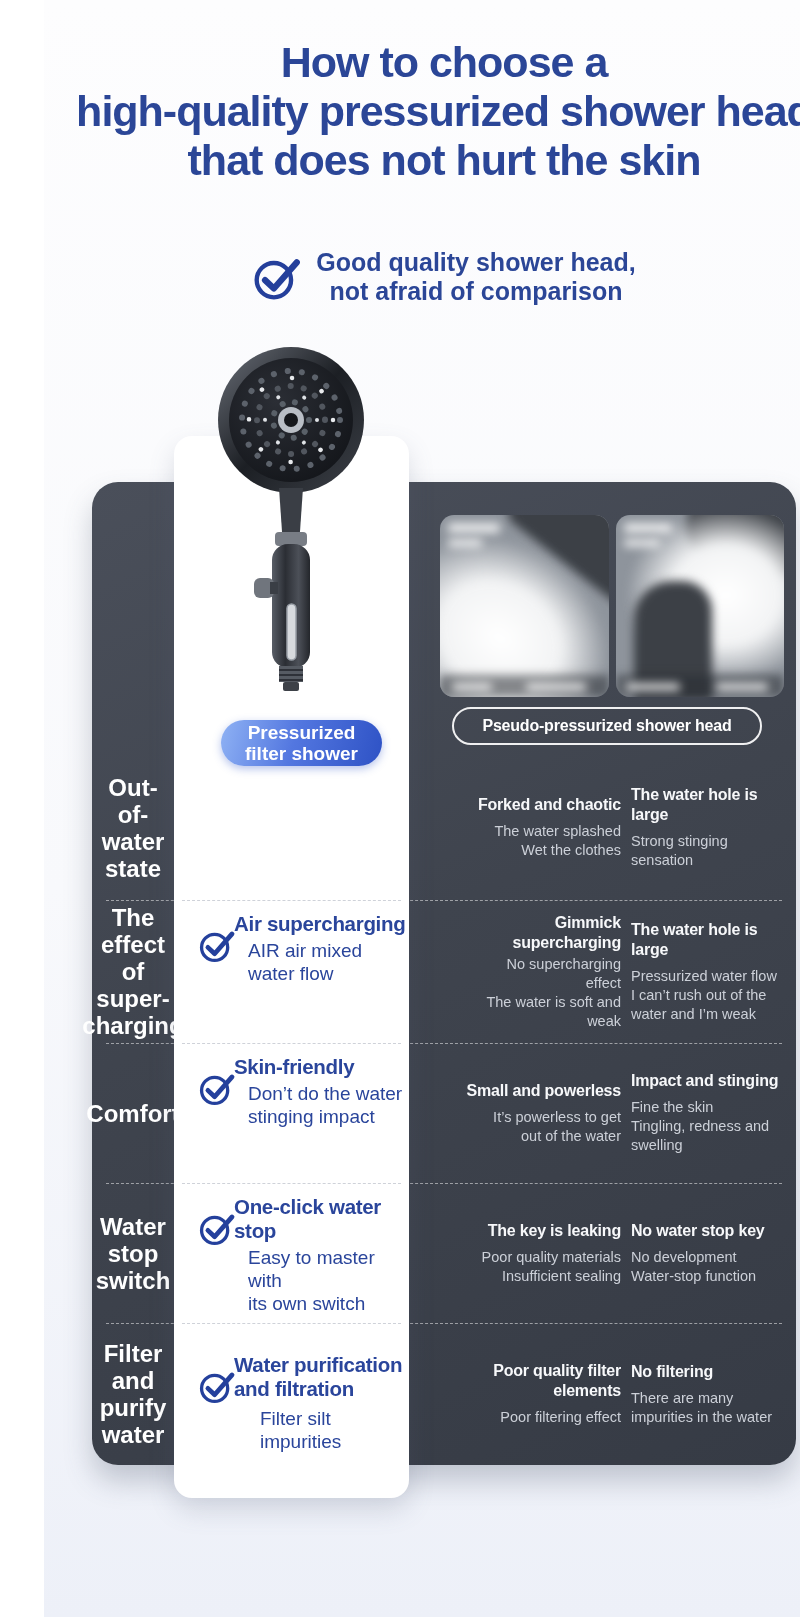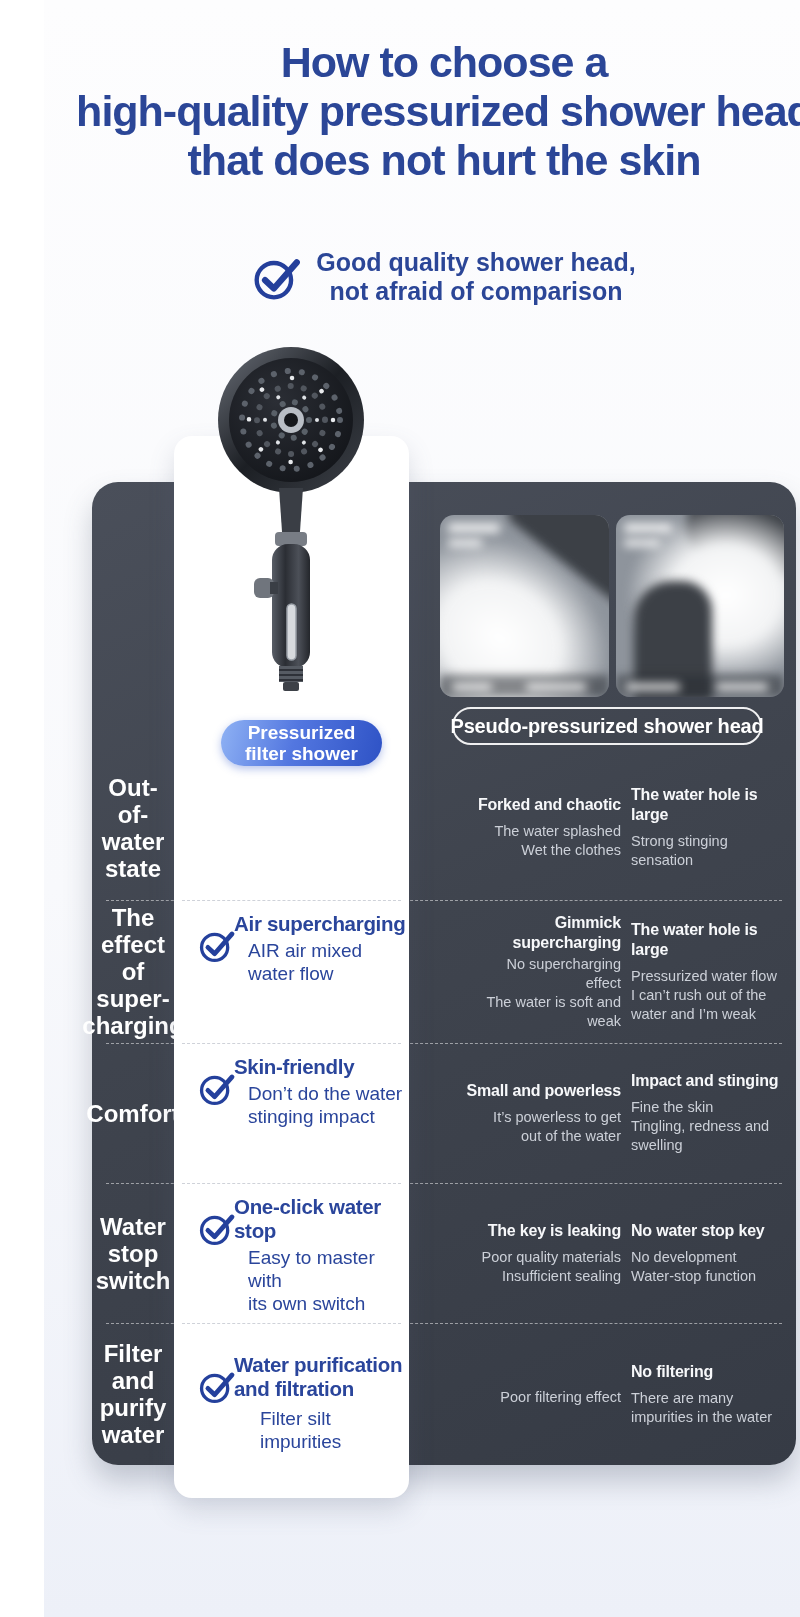--- a/index.html
+++ b/index.html
@@ -39,21 +39,21 @@
   .photo > div { position:absolute; filter:blur(5px); }
   .ph-dark { background:#3c4046; }
   .ph-spray { background:radial-gradient(closest-side,#ffffff 0%,#f2f3f4 55%,rgba(242,243,244,0) 100%); }
   .ph-smudge { background:rgba(255,255,255,.8); border-radius:3px; }
   .ph-strip { background:rgba(40,44,50,.55); }
 
   .pseudo-label {
     position:absolute; left:360px; top:225px; width:306px; height:34px;
     border:2px solid rgba(255,255,255,.92); border-radius:19px;
     display:flex; align-items:center; justify-content:center;
-    color:#fff; font-size:20px; font-weight:700; letter-spacing:-.2px; white-space:nowrap;
+    color:#fff; font-size:16px; font-weight:700; letter-spacing:-.2px; white-space:nowrap;
   }
 
   .bad-row { position:absolute; left:0; width:704px; display:flex; align-items:center; }
   .bad-cell { position:absolute; }
   .bad-cell.col-a { left:369px; width:160px;text-align:right; }
   .bad-cell.col-b { left:539px; width:165px; }
   .bad-heading { color:#f7f8fa; font-size:16px; line-height:20px; font-weight:700;
     letter-spacing:-.2px; white-space:pre-line; }
   .bad-body { margin-top:7px; color:#ccd0d8; font-size:14.5px; line-height:19px; white-space:pre-line; }
 
@@ -199,20 +199,22 @@
 Insufficient sealing</div>
       </div>
       <div class="bad-cell col-b">
         <div class="bad-heading">No water stop key</div>
         <div class="bad-body">No development
 Water-stop function</div>
       </div>
     </div>
     <div class="bad-row" style="top:841px; height:142px;">
       <div class="bad-cell col-a">
+        <div class="bad-heading">Poor quality filter
+elements</div>
         <div class="bad-body">Poor filtering effect</div>
       </div>
       <div class="bad-cell col-b">
         <div class="bad-heading">No filtering</div>
         <div class="bad-body">There are many
 impurities in the water</div>
       </div>
     </div>
   </div>
 

